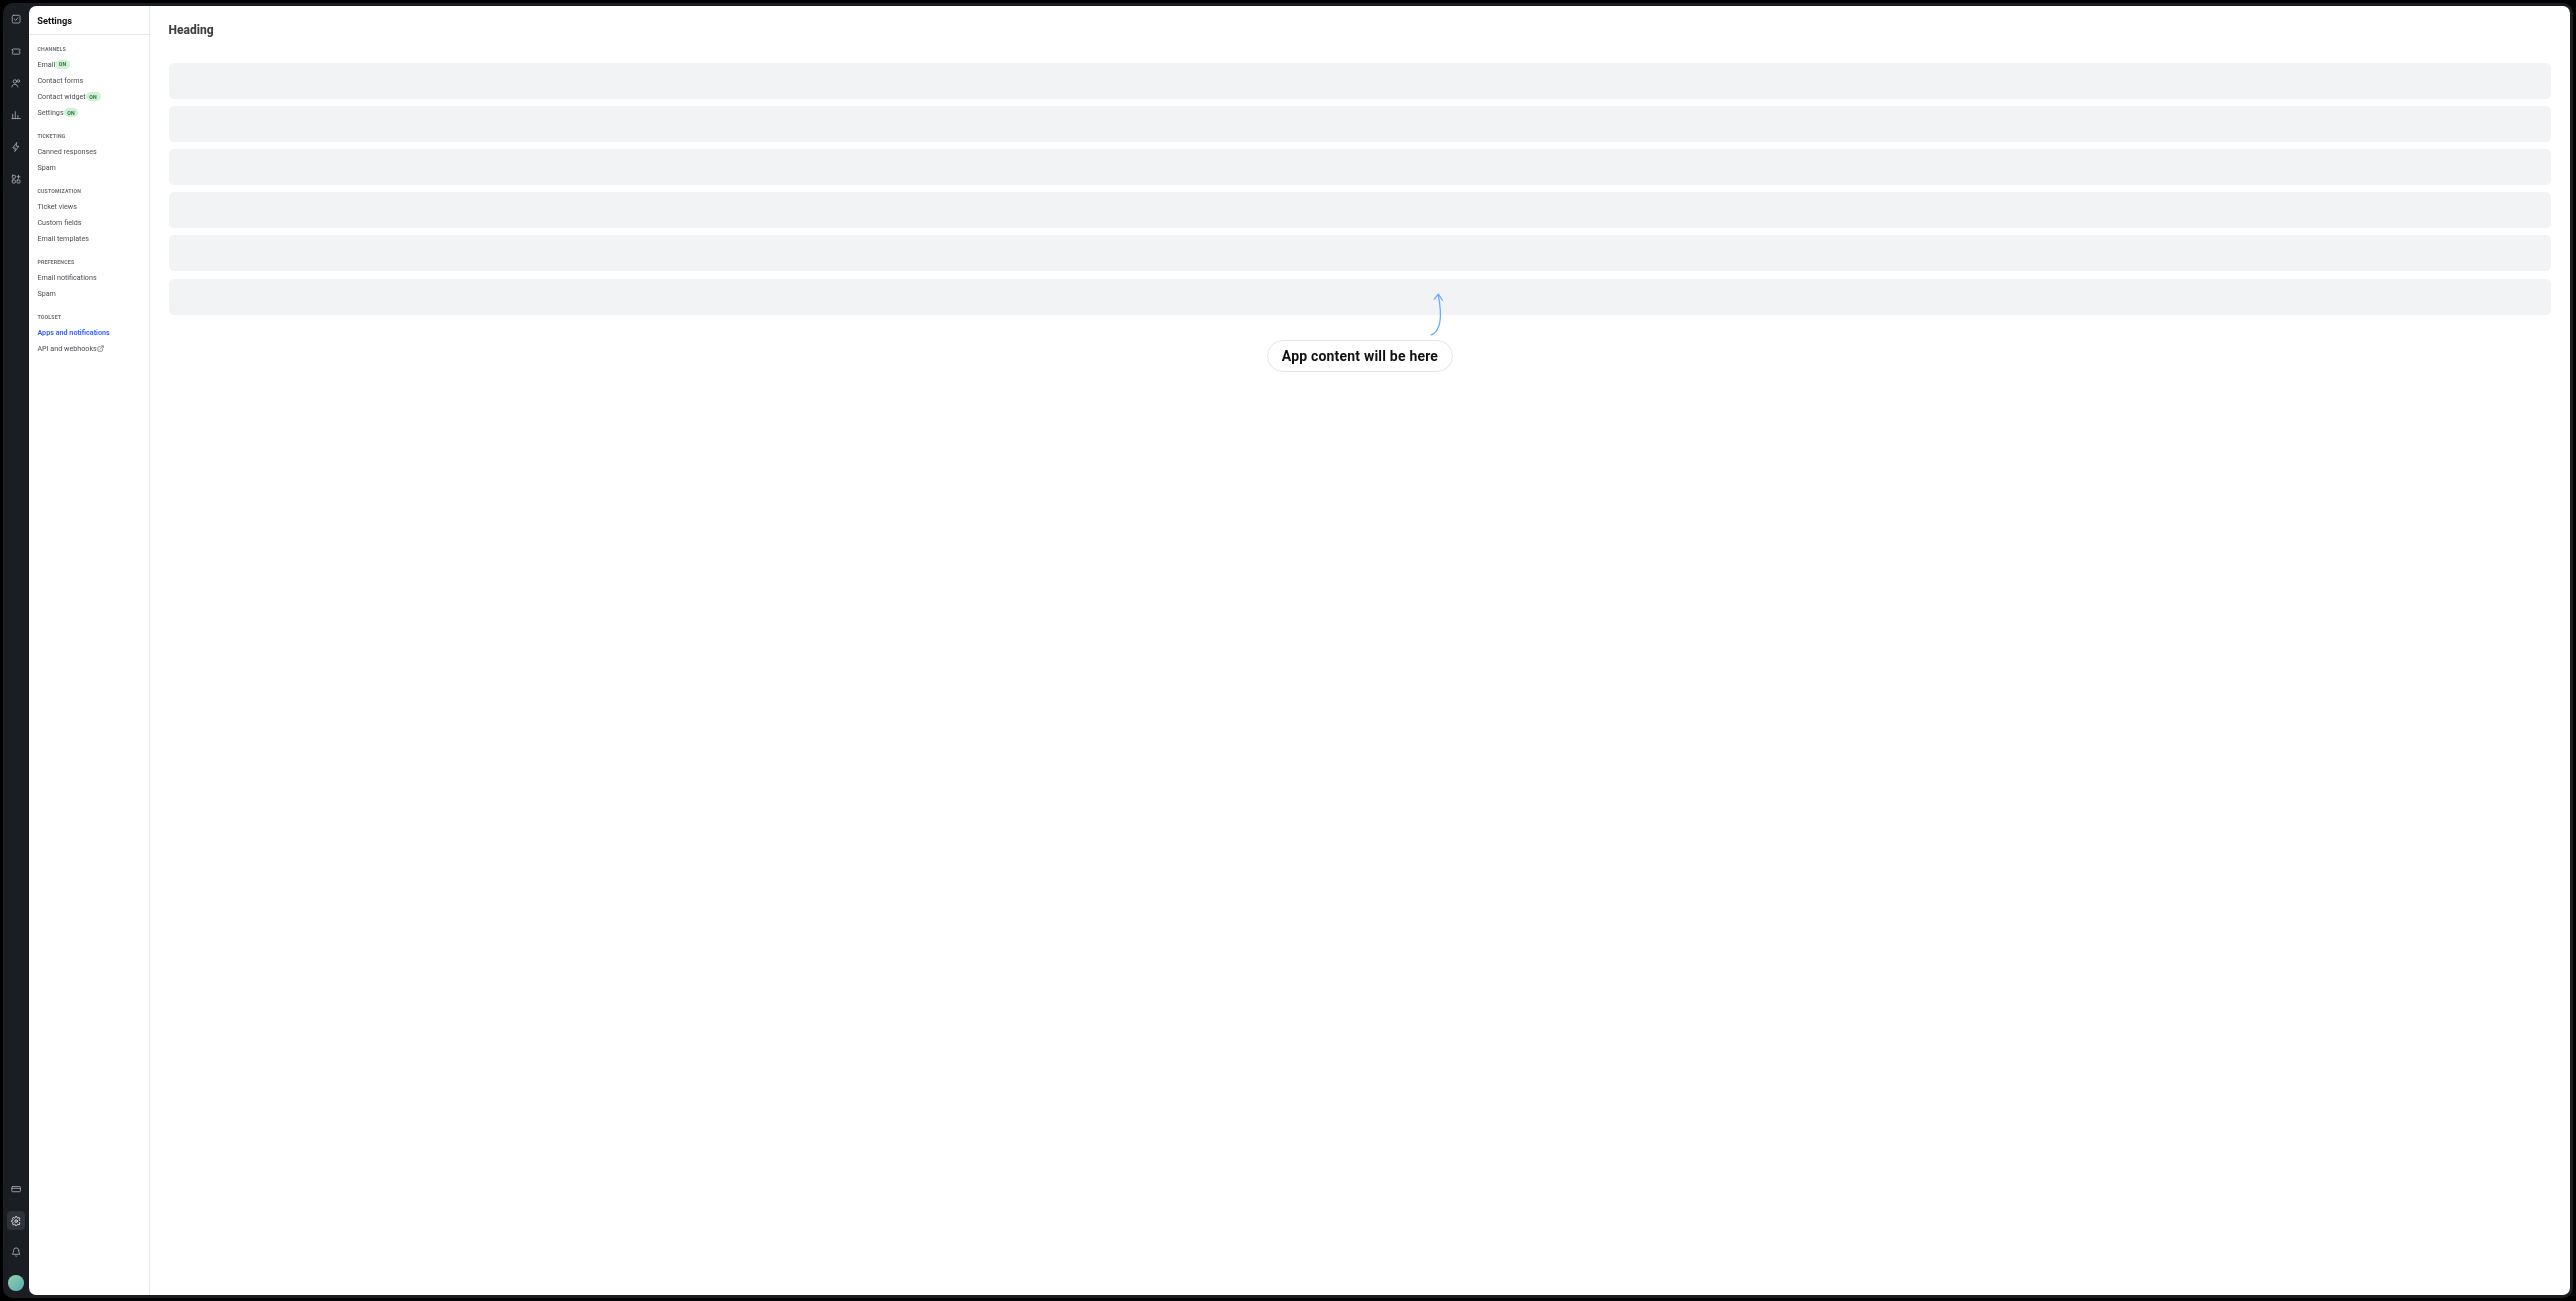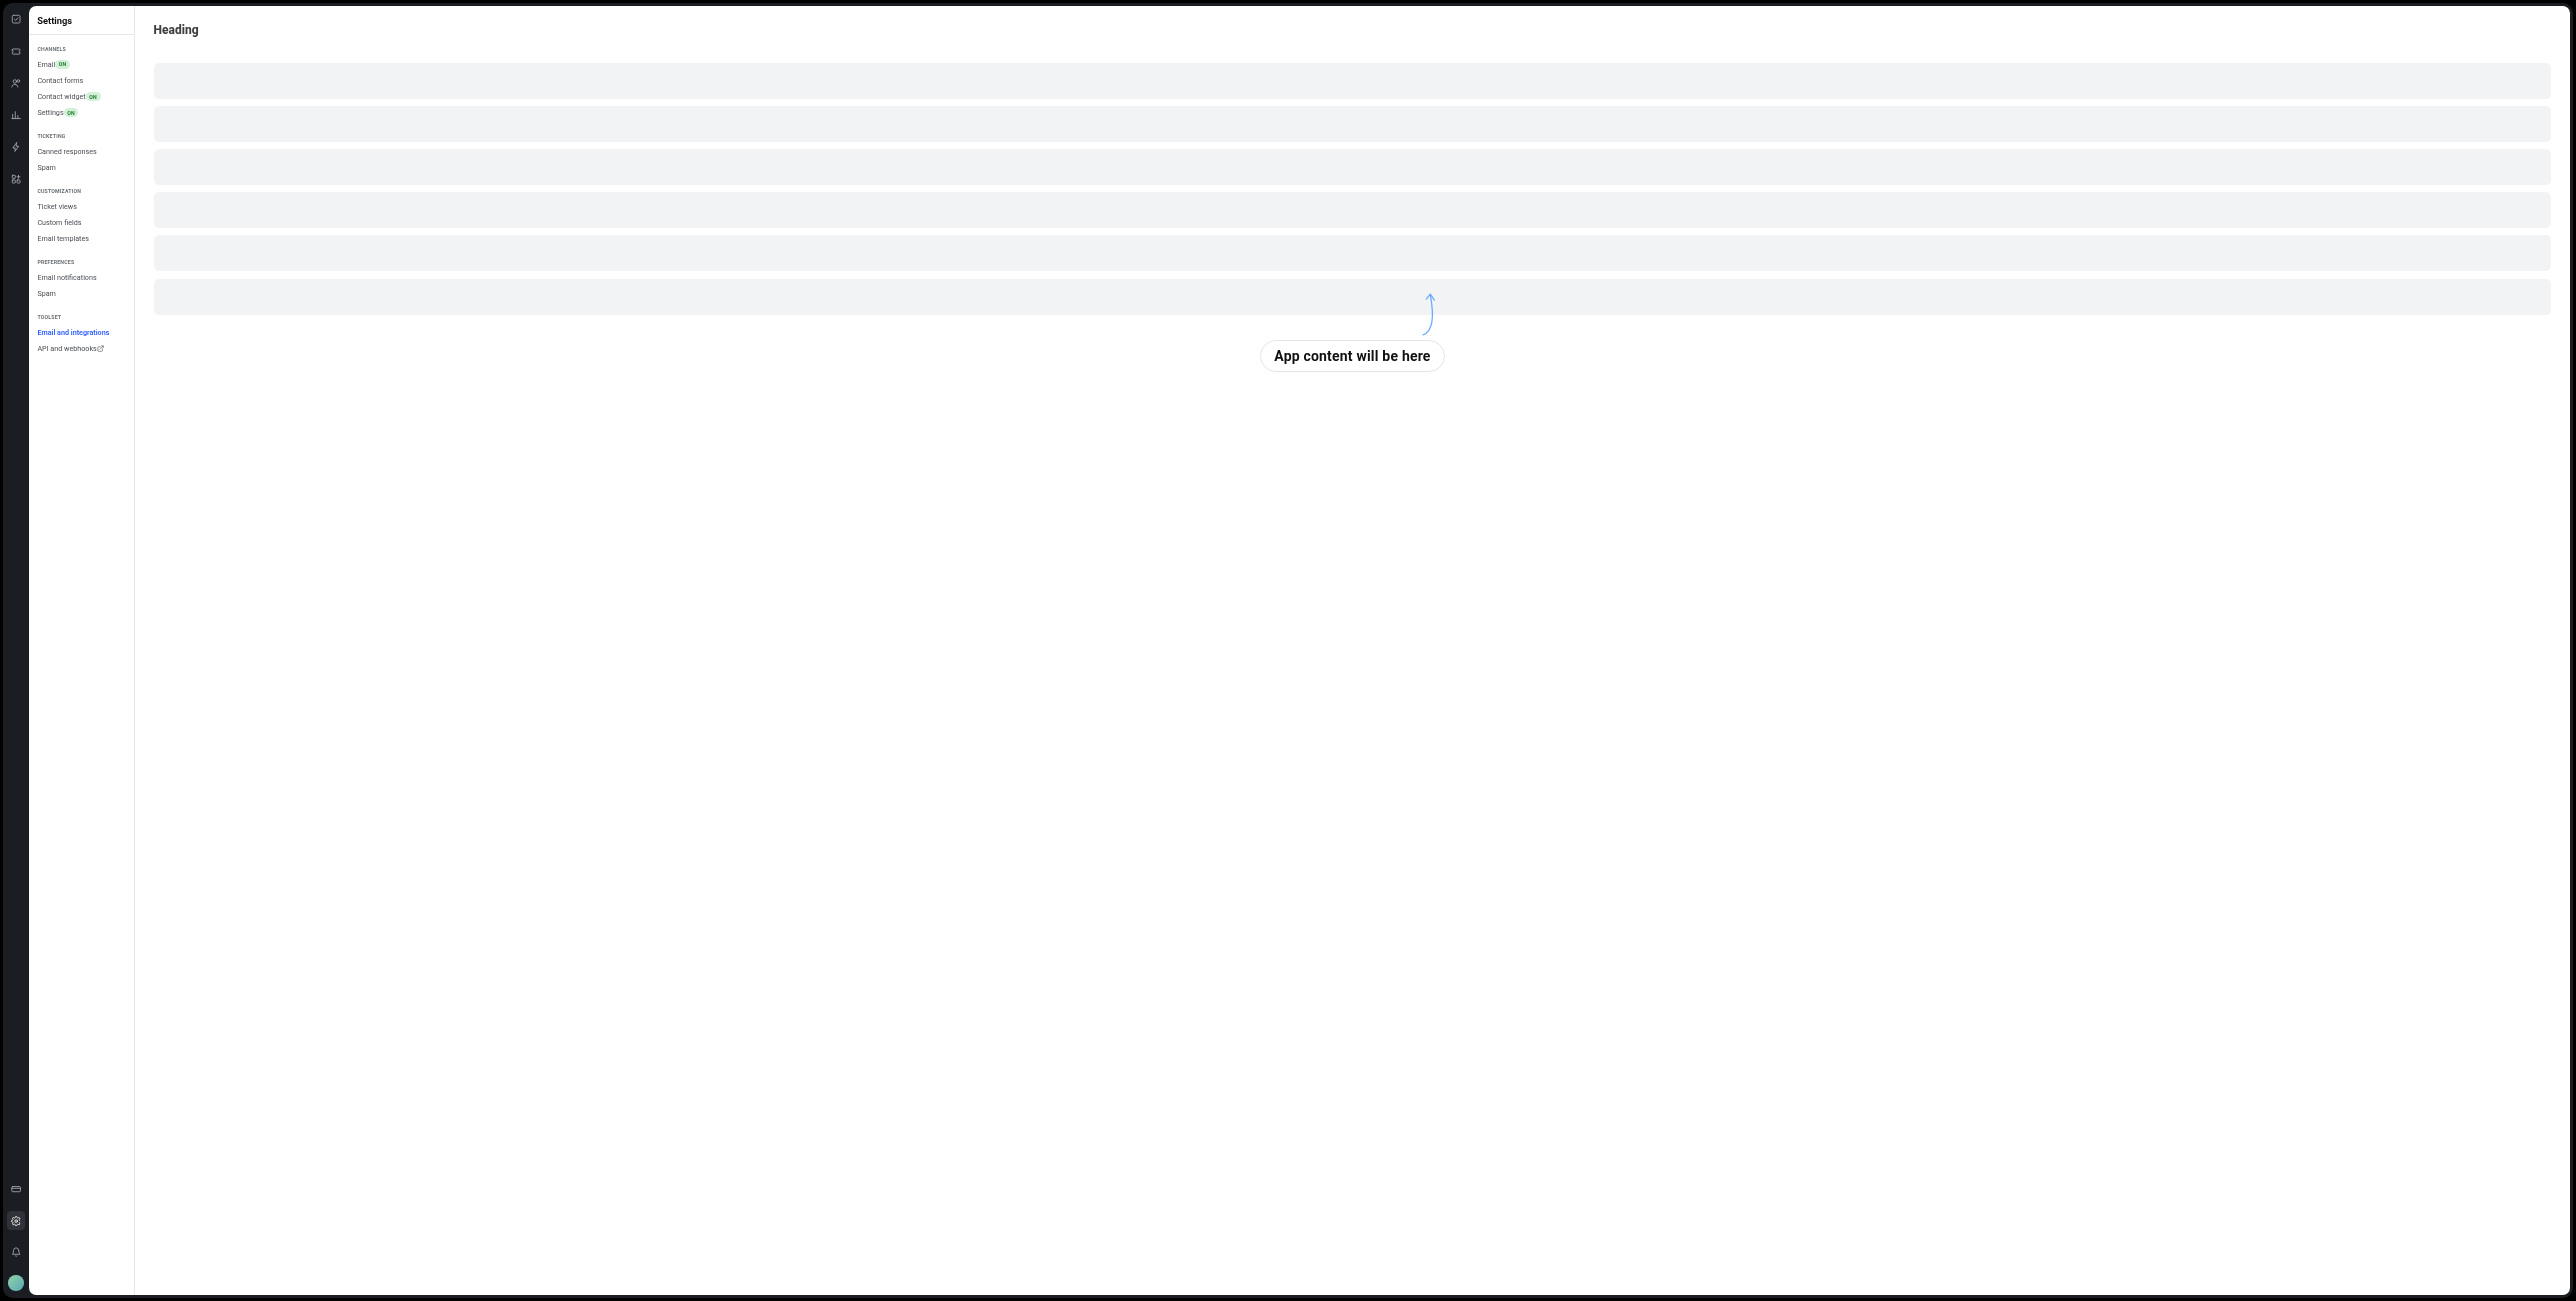--- a/index.html
+++ b/index.html
@@ -49,21 +49,21 @@
   }
   .rail-icon.active { background: #2f3338; color: #fff; }
   .rail-icon svg { width: 10.3px; height: 10.3px; stroke: currentColor; fill: none; stroke-width: 2; stroke-linecap: round; stroke-linejoin: round; }
   .avatar {
     width: 15.5px; height: 15.5px; border-radius: 50%;
     background: linear-gradient(135deg, #8fd3a8 0%, #5aa8b5 100%);
   }
   
   
   .settings-sidebar {
-    width: 106px;
+    width: 121px;
     border-right: 0.5px solid #e6e8eb;
     display: flex;
     flex-direction: column;
     overflow-y: auto;
     flex-shrink: 0;
   }
   .settings-title {
     font-size: 9.3px;
     font-weight: 700;
     color: #111;
@@ -278,21 +278,21 @@
         <div class="sidebar-item">
           <span>Email notifications</span>
         </div>
         <div class="sidebar-item">
           <span>Spam</span>
         </div>
 
         <div class="section-gap"></div>
         <div class="section-label">TOOLSET</div>
         <div class="sidebar-item active">
-          <span>Email and integrations</span>
+          <span>Apps and notifications</span>
         </div>
         <div class="sidebar-item">
           <span>API and webhooks</span>
           <span class="ext-link-icon">
             <svg viewBox="0 0 24 24">
                 <path d="M18 13v6a2 2 0 0 1-2 2H5a2 2 0 0 1-2-2V8a2 2 0 0 1 2-2h6"></path>
                 <path d="M15 3h6v6"></path>
                 <path d="M10 14 21 3"></path>
               </svg>
           </span>

